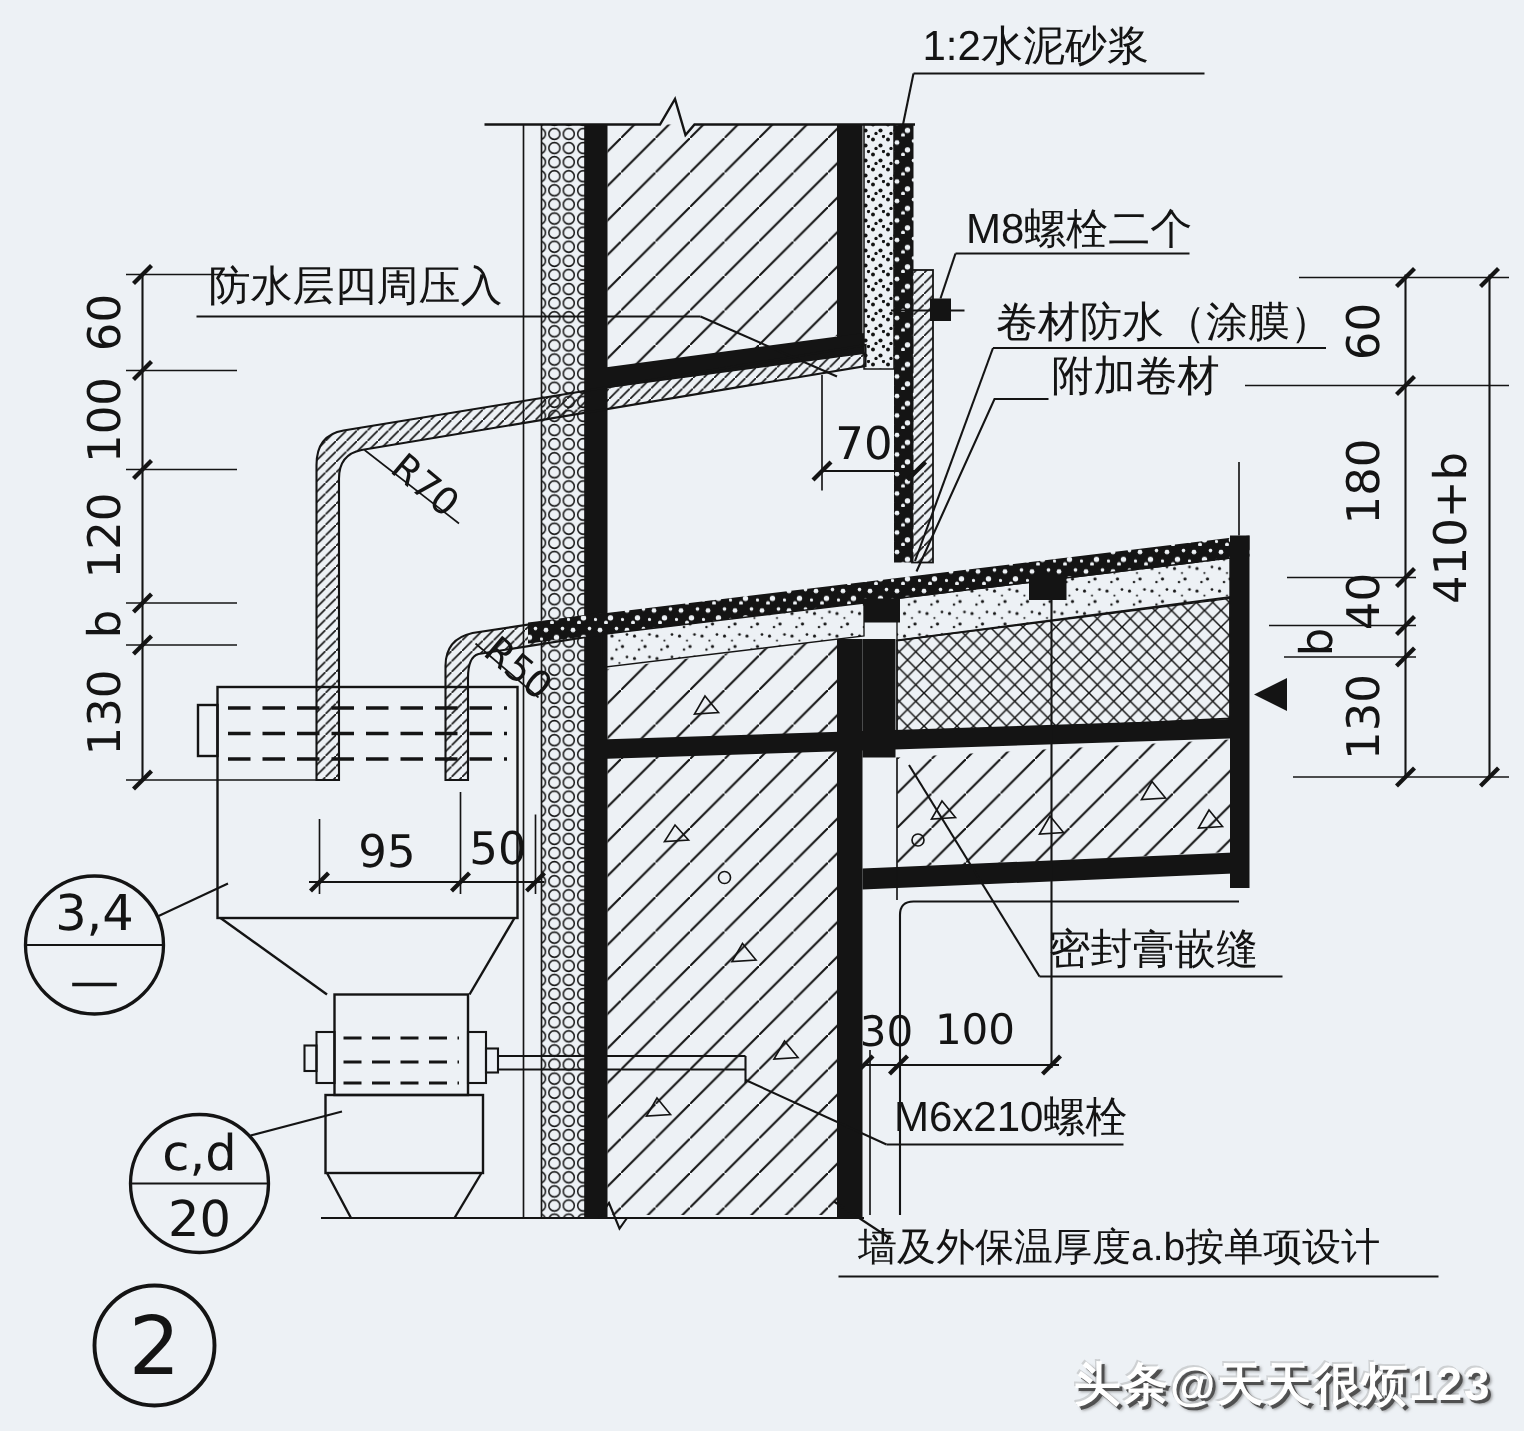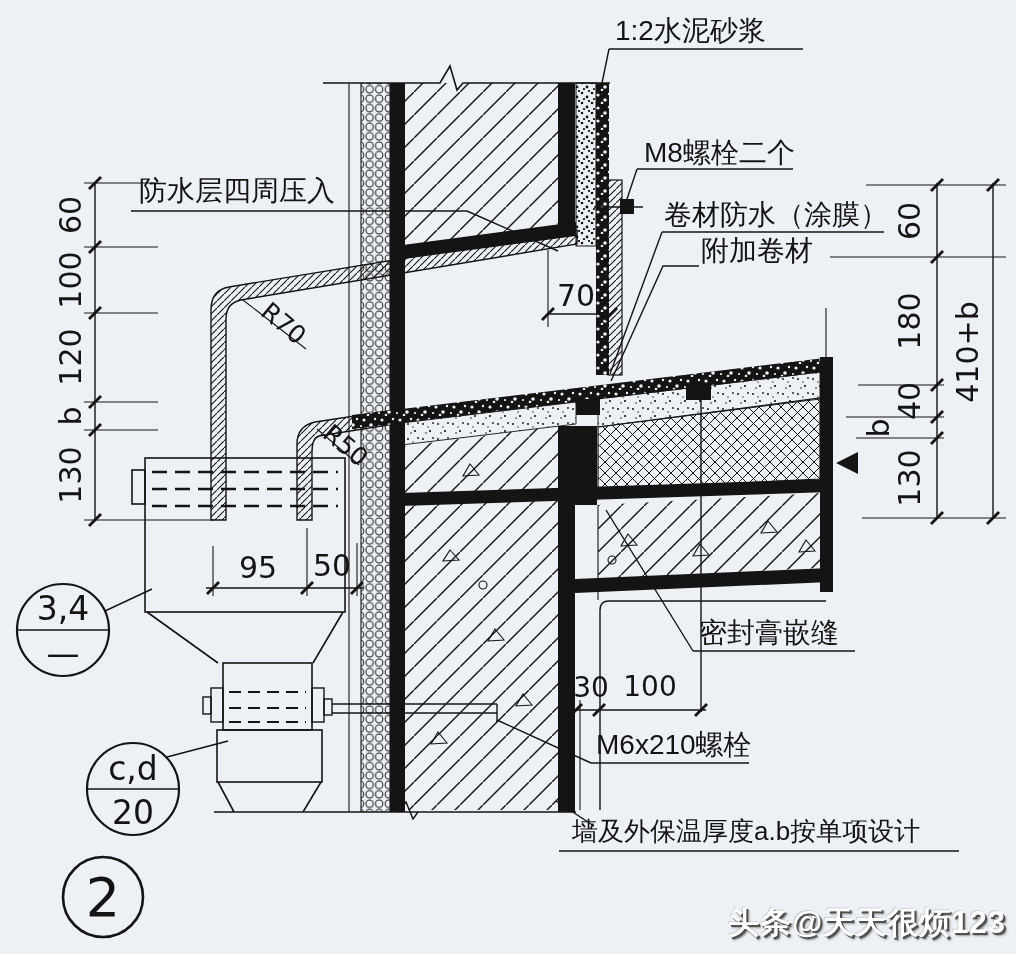--- a/index.html
+++ b/index.html
@@ -17,21 +17,21 @@
   .dash { stroke:#141414; stroke-width:2.4; stroke-dasharray:15 8; fill:none; }
   .dash2{ stroke:#141414; stroke-width:2.0; stroke-dasharray:12 7; fill:none; }
   .dim-text { font:30px "DejaVu Sans", sans-serif; }
   .dim-sm   { font:28px "DejaVu Sans", sans-serif; }
   .lbl      { font:28px "Liberation Sans", sans-serif; }
   .lbl-sm   { font:26px "Liberation Sans", sans-serif; }
   .rlab     { font:25px "DejaVu Sans", sans-serif; }
   .ref-text { font:33px "DejaVu Sans", sans-serif; }
   .sheet-text { font:54px "DejaVu Sans", sans-serif; }
   #watermark {
-    position:absolute; right:10px; bottom:10px;
+    position:absolute; right:22px; bottom:10px;
     font-size:31px; font-weight:bold; letter-spacing:1px;
     color:#ffffff;
     text-shadow:2px 2px 0 rgba(70,70,70,.9), 3px 3px 2px rgba(90,90,90,.55), -1px -1px 0 rgba(150,150,150,.35);
   }
 </style>
 </head>
 <body>
 
 <div id="stage">
 <svg width="1016" height="954" viewBox="0 0 1016 954">

